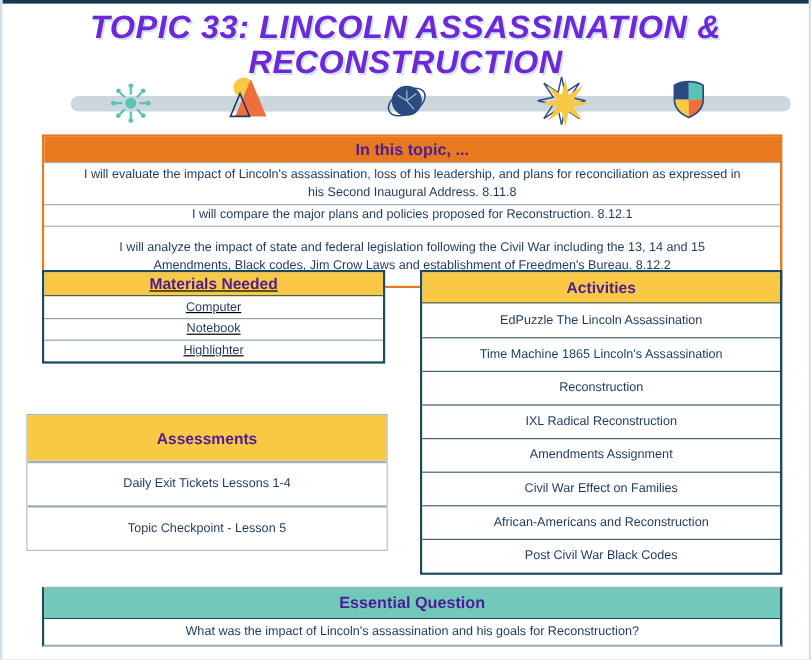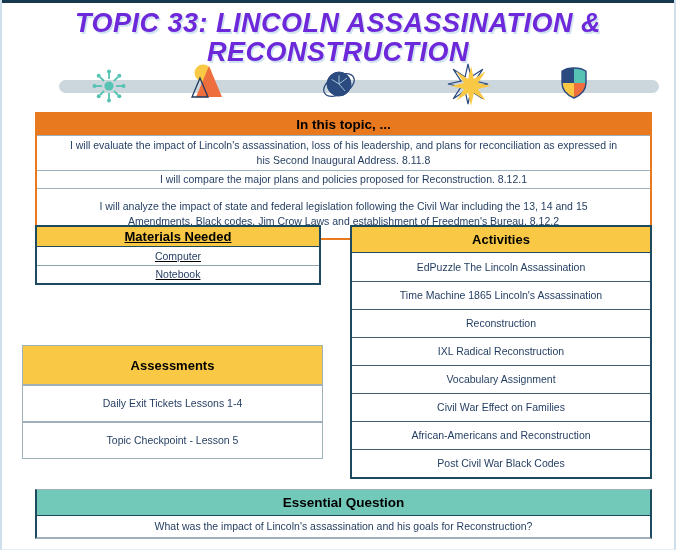--- a/index.html
+++ b/index.html
@@ -14,21 +14,21 @@
     position:absolute;left:0;top:9px;width:100%;text-align:center;
     font-size:27px;line-height:29px;font-weight:bold;font-style:italic;
     color:#6d28d9;letter-spacing:.5px;text-shadow:1.5px 1.5px 0 #cfe3f0;
   }
   .band{position:absolute;left:57px;top:80px;width:600px;height:13px;background:#ccd6dd;border-radius:7px;}
   .icon{position:absolute;z-index:2;}
   
   .tbl{position:absolute;box-sizing:border-box;background:#fff;}
   .tbl .hdr{
     display:flex;align-items:center;justify-content:center;
-    font-weight:bold;color:#000000;font-size:13px;box-sizing:border-box;
+    font-weight:bold;color:#4c1d95;font-size:13px;box-sizing:border-box;
   }
   .tbl .row{
     display:flex;align-items:center;justify-content:center;text-align:center;
     color:#1f3a5f;font-size:10.5px;line-height:15px;box-sizing:border-box;
     background:#fff;
   }
   
   #in-topic{left:33px;top:112px;width:617px;border:2px solid #e8791f;}
   #in-topic .hdr{height:21px;background:#e8791f;font-size:13.5px;}
   #in-topic .row{border-top:1px solid #9db1bc;padding:0 32px;}
@@ -146,29 +146,30 @@
     <div class="hdr">In this topic, ...</div>
     <div class="row r1">I will evaluate the impact of Lincoln's assassination, loss of his leadership, and plans for reconciliation as expressed in his Second Inaugural Address. 8.11.8</div>
     <div class="row r2">I will compare the major plans and policies proposed for Reconstruction. 8.12.1</div>
     <div class="row r3">I will analyze the impact of state and federal legislation following the Civil War including the 13, 14 and 15 Amendments, Black codes, Jim Crow Laws and establishment of Freedmen's Bureau. 8.12.2</div>
   </div>
 
   <div class="tbl" id="materials">
     <div class="hdr">Materials Needed</div>
     <div class="row">Computer</div>
     <div class="row">Notebook</div>
+    <div class="row">Highlighter</div>
   </div>
 
   <div class="tbl" id="activities">
     <div class="hdr">Activities</div>
     <div class="row">EdPuzzle The Lincoln Assassination</div>
     <div class="row">Time Machine 1865 Lincoln's Assassination</div>
     <div class="row">Reconstruction</div>
     <div class="row">IXL Radical Reconstruction</div>
-    <div class="row">Vocabulary Assignment</div>
+    <div class="row">Amendments Assignment</div>
     <div class="row">Civil War Effect on Families</div>
     <div class="row">African-Americans and Reconstruction</div>
     <div class="row">Post Civil War Black Codes</div>
   </div>
 
   <div class="tbl" id="assessments">
     <div class="hdr">Assessments</div>
     <div class="row">Daily Exit Tickets Lessons 1-4</div>
     <div class="row">Topic Checkpoint - Lesson 5</div>
   </div>

